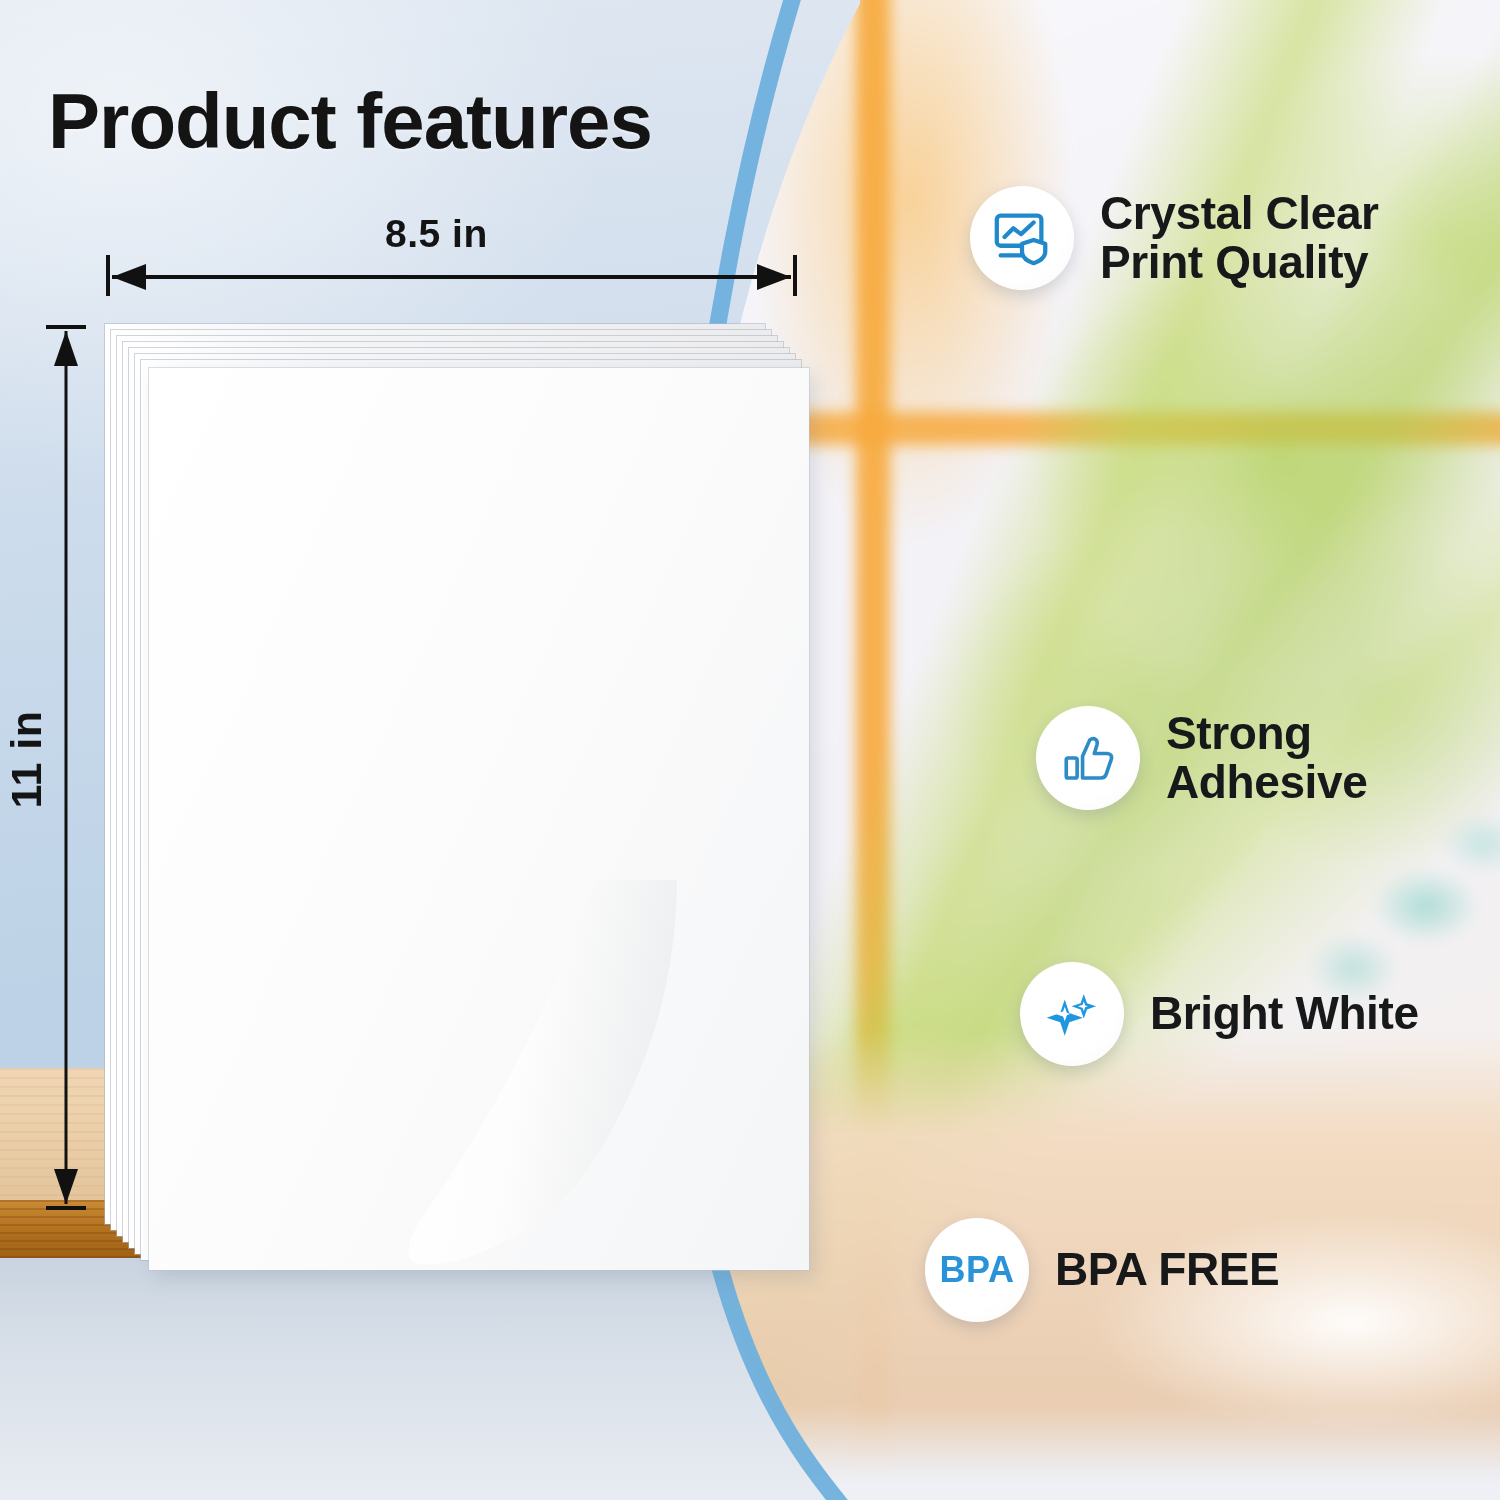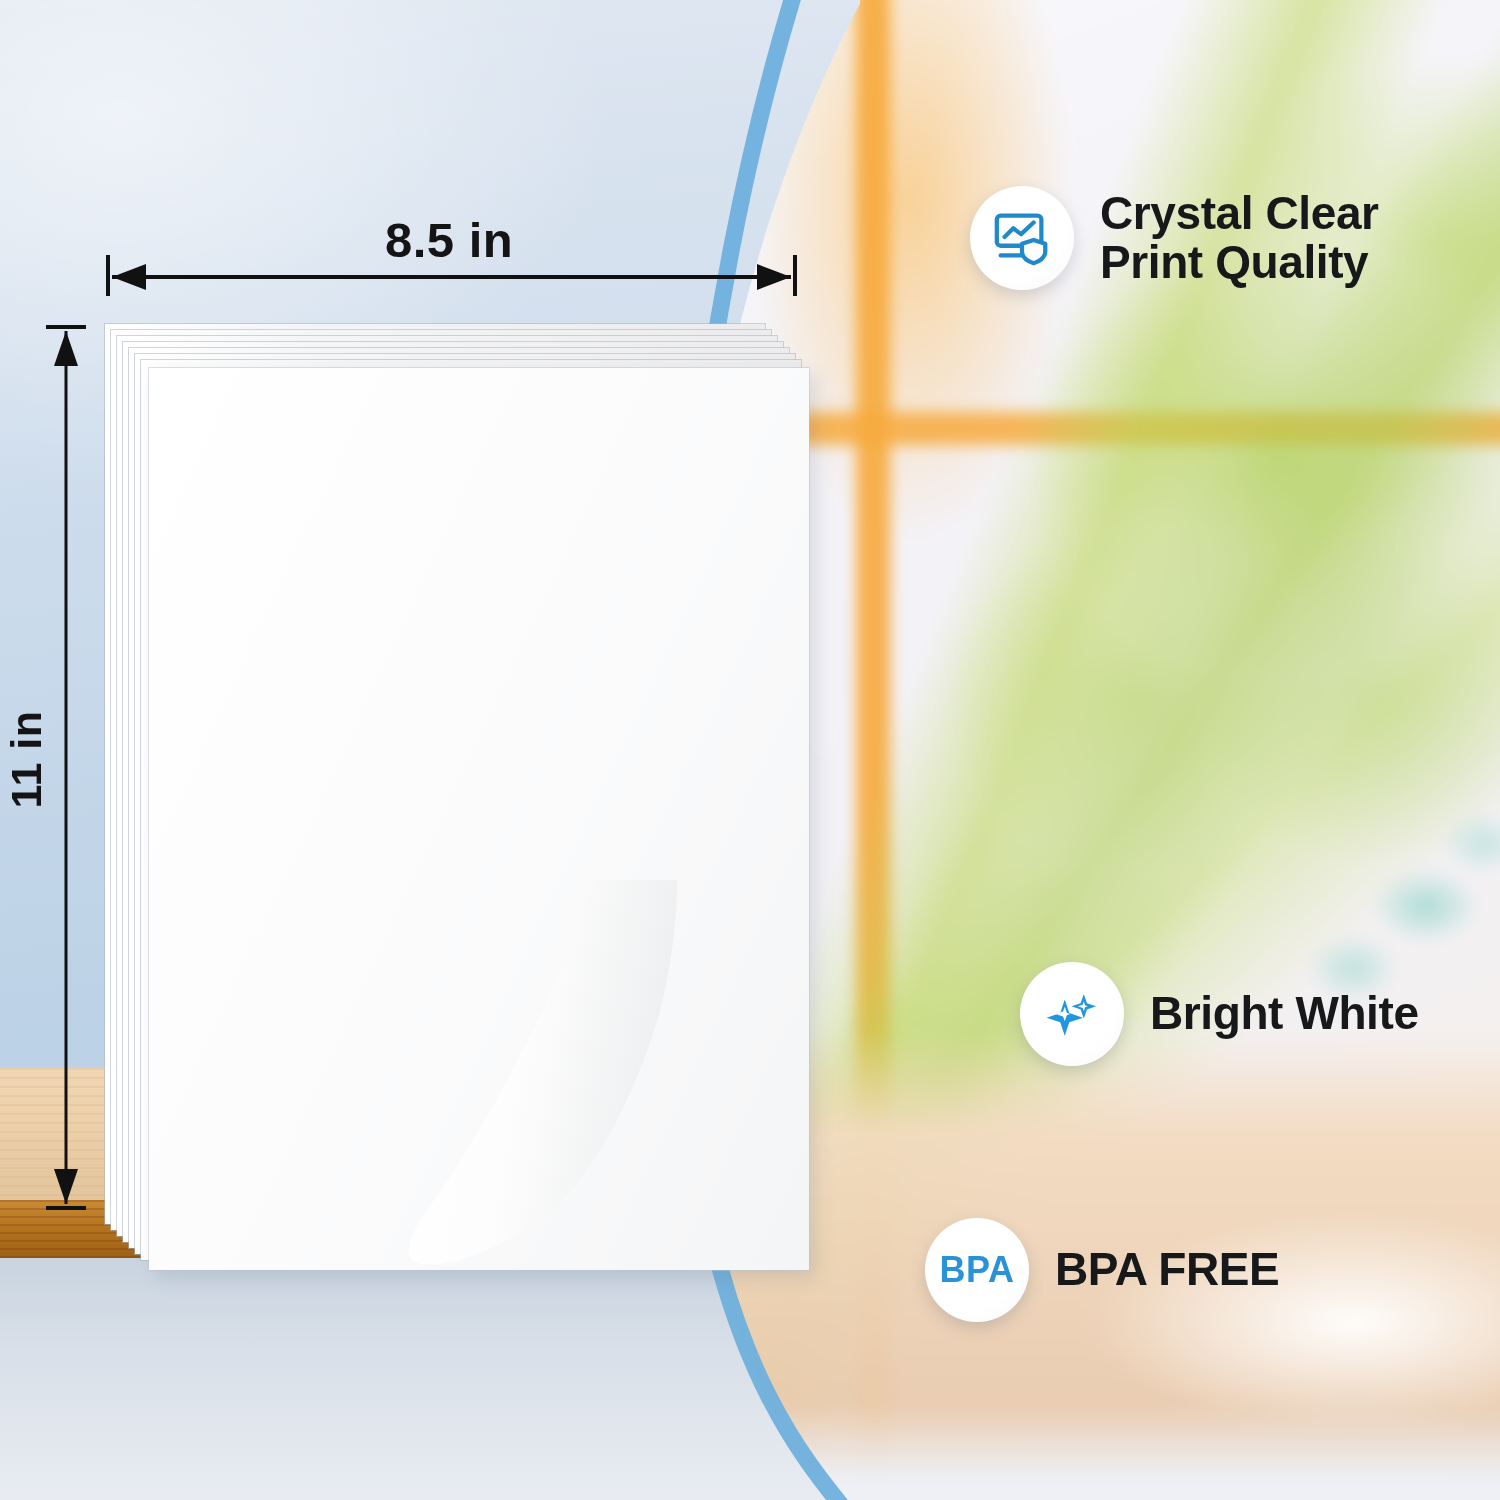--- a/index.html
+++ b/index.html
@@ -107,21 +107,21 @@
     filter:drop-shadow(-3px 3px 6px rgba(80,95,115,.22));
   }
 
   
   .dim-label{
     position:absolute;
     font-family:"Liberation Sans",sans-serif;
     font-weight:700;color:#141414;
     letter-spacing:.5px;white-space:nowrap;
   }
-  #dim-width-label{left:385px;top:212px;font-size:49px;}
+  #dim-width-label{left:385px;top:212px;font-size:39px;}
   #dim-height-label{
     left:-23px;top:735px;font-size:43px;
     transform:rotate(-90deg);transform-origin:center center;
   }
 
   
   .features{position:absolute;left:970px;top:0;width:540px;height:1203px;}
   .feature{
     position:absolute;display:flex;align-items:center;gap:26px;
   }
@@ -197,37 +197,48 @@
     <line x1="46" y1="327" x2="86" y2="327" stroke="#111" stroke-width="4"></line>
     <line x1="46" y1="1208" x2="86" y2="1208" stroke="#111" stroke-width="4"></line>
     <line x1="66" y1="331" x2="66" y2="1204" stroke="#111" stroke-width="3"></line>
     <polygon points="66,331 54,366 78,366" fill="#111"></polygon>
     <polygon points="66,1204 54,1169 78,1169" fill="#111"></polygon>
   </svg>
 
   <div class="dim-label" id="dim-width-label">8.5 in</div>
   <div class="dim-label" id="dim-height-label">11 in</div>
 
+  <div id="page-title">Product features</div>
 
   <div class="features">
 
     <div class="feature" style="left:0px;top:186px;">
       <div class="fi-circle">
         <svg width="62" height="62" viewBox="0 0 64 64" fill="none" stroke="#2089cc" stroke-width="4.4" stroke-linecap="round" stroke-linejoin="round">
           <rect x="6" y="9" width="46" height="31" rx="4"></rect>
           <polyline points="14,31 23,22 31,28 44,16"></polyline>
           <line x1="10" y1="50" x2="34" y2="50"></line>
           <path d="M44 34 L56 38 V46 C56 52 50 56 44 58 C38 56 32 52 32 46 V38 Z" fill="#ffffff"></path>
         </svg>
       </div>
       <div class="f-label">Crystal Clear
 Print Quality</div>
     </div>
 
 
+    <div class="feature" style="left:66px;top:706px;">
+      <div class="fi-circle">
+        <svg width="58" height="58" viewBox="0 0 64 64" fill="none" stroke="#2d8bc8" stroke-width="4" stroke-linejoin="round" stroke-linecap="round">
+          <rect x="8" y="32" width="12" height="22" rx="2"></rect>
+          <path d="M26 54 V30 L34 12 C38 9 43 11 42 17 L39 27 H53 C57 27 59 30 57.5 34 L52 50 C51 53 48 54 46 54 Z"></path>
+        </svg>
+      </div>
+      <div class="f-label">Strong
+Adhesive</div>
+    </div>
 
     <div class="feature" style="left:50px;top:962px;">
       <div class="fi-circle">
         <svg width="58" height="58" viewBox="0 0 64 64">
           <path d="M24 22 L29 37 L44 42 L29 47 L24 62 L19 47 L4 42 L19 37 Z" fill="#2196e0" transform="translate(0,-6)"></path>
           <path d="M24 30 L26.8 38 L24 46 L21.2 38 Z" fill="#ffffff" transform="translate(0,-6)"></path>
           <path d="M14 38 L22 35.2 L30 38 L22 40.8 Z" fill="#ffffff" transform="translate(0,-6)"></path>
           <path d="M45 10 L48.5 20 L58.5 23.5 L48.5 27 L45 37 L41.5 27 L31.5 23.5 L41.5 20 Z" fill="#2196e0"></path>
           <path d="M45 18 L46.8 23.5 L45 29 L43.2 23.5 Z" fill="#ffffff"></path>
           <path d="M38.5 23.5 L44 21.7 L49.5 23.5 L44 25.3 Z" fill="#ffffff"></path>

